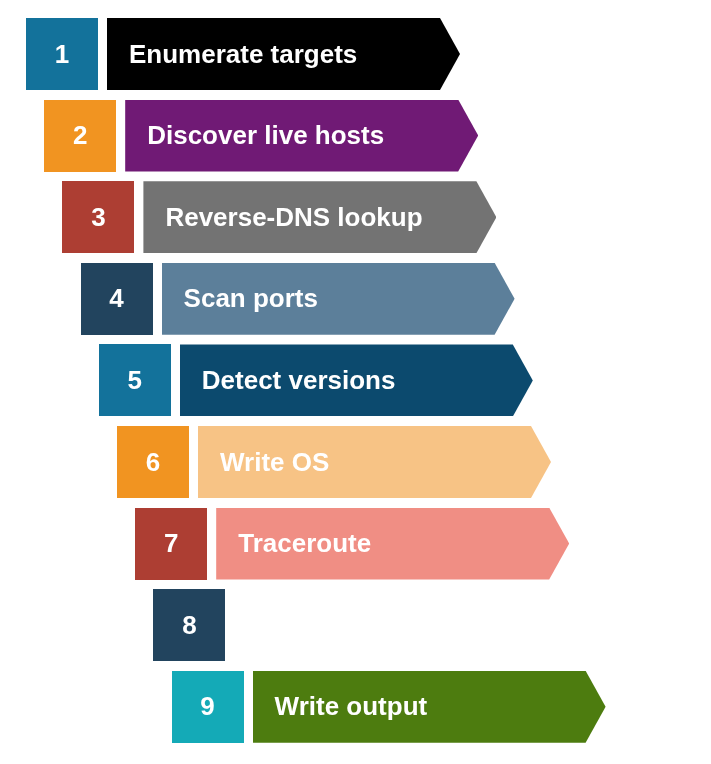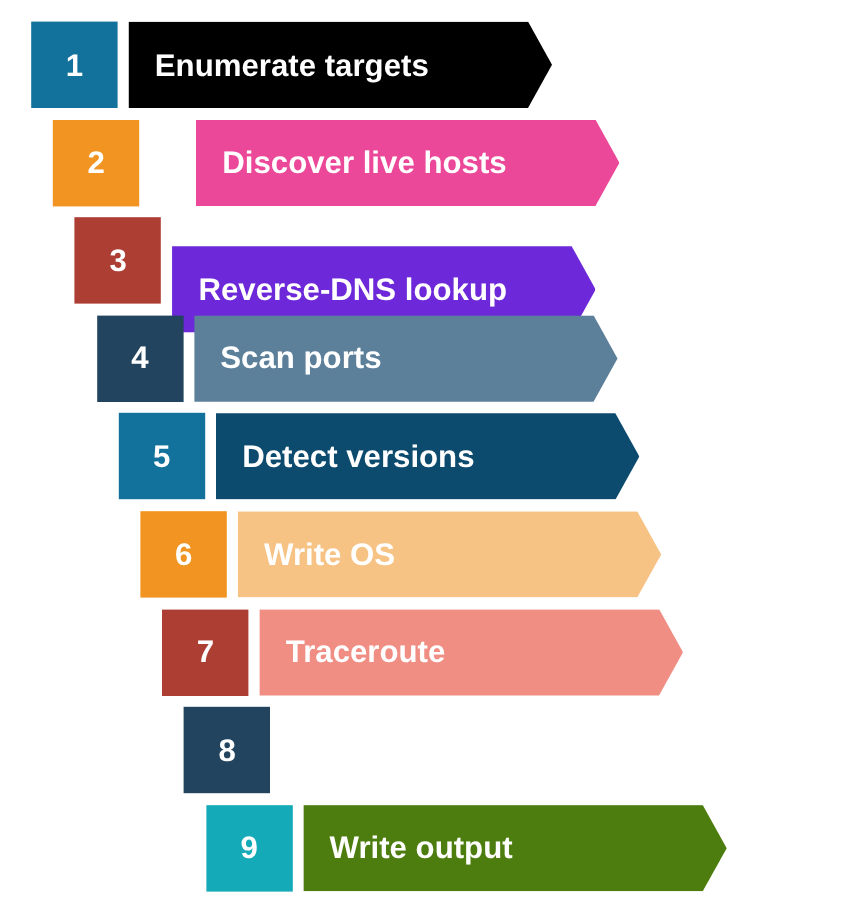--- a/index.html
+++ b/index.html
@@ -14,27 +14,27 @@
 
 <div id="diagram">
   <div class="row" style="left: 26px; top: 18px; width: 440px;">
       <div class="num" style="background: rgb(19, 114, 155);">1</div>
       <div class="arrow" style="background: #000000;">
         <span class="label">Enumerate targets</span>
       </div>
     </div>
   <div class="row" style="left: 44.2px; top: 99.6px; width: 440px;">
       <div class="num" style="background: rgb(241, 148, 33);">2</div>
-      <div class="arrow" style="background: #ec4899; margin-left: 38px;">
+      <div class="arrow" style="background: #701a75;">
         <span class="label">Discover live hosts</span>
       </div>
     </div>
   <div class="row" style="left: 62.4px; top: 181.2px; width: 440px;">
       <div class="num" style="background: rgb(173, 62, 51);">3</div>
-      <div class="arrow" style="background: #6d28d9; margin-top: 24px;">
+      <div class="arrow" style="background: #737373;">
         <span class="label">Reverse-DNS lookup</span>
       </div>
     </div>
   <div class="row" style="left: 80.6px; top: 262.8px; width: 440px;">
       <div class="num" style="background: rgb(34, 68, 94);">4</div>
       <div class="arrow" style="background: rgb(92, 127, 154);">
         <span class="label">Scan ports</span>
       </div>
     </div>
   <div class="row" style="left: 98.8px; top: 344.4px; width: 440px;">

